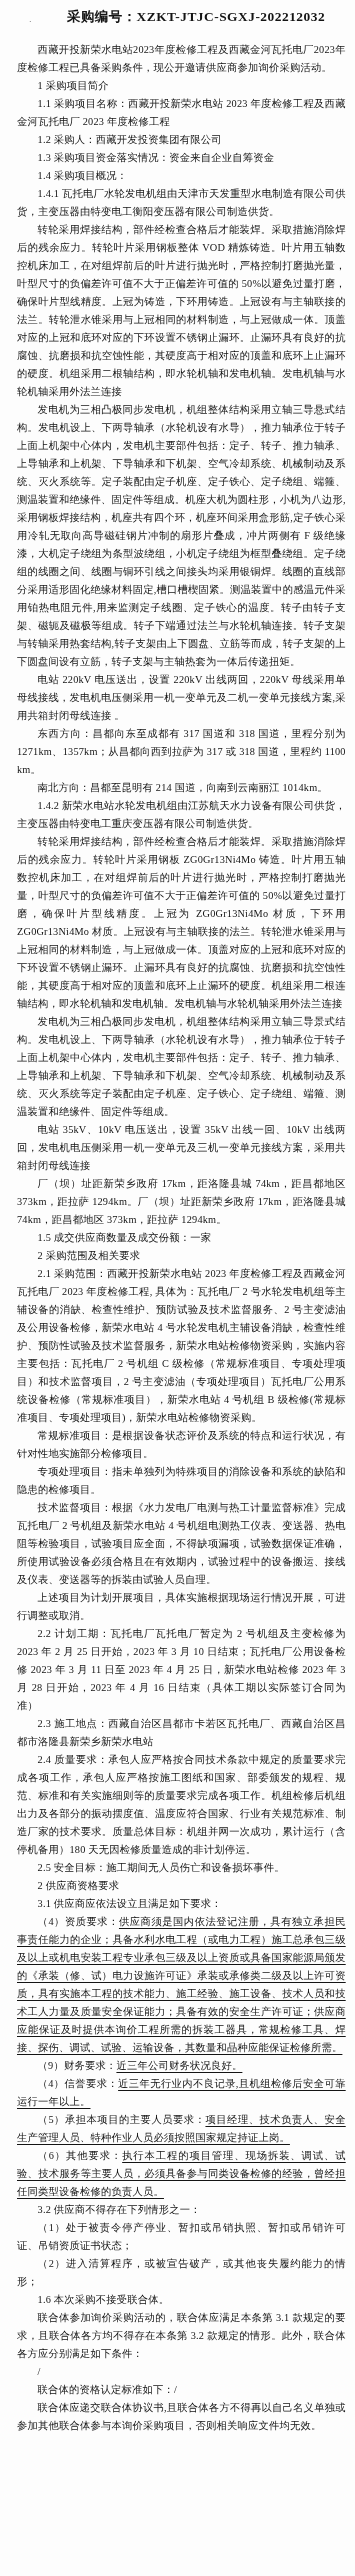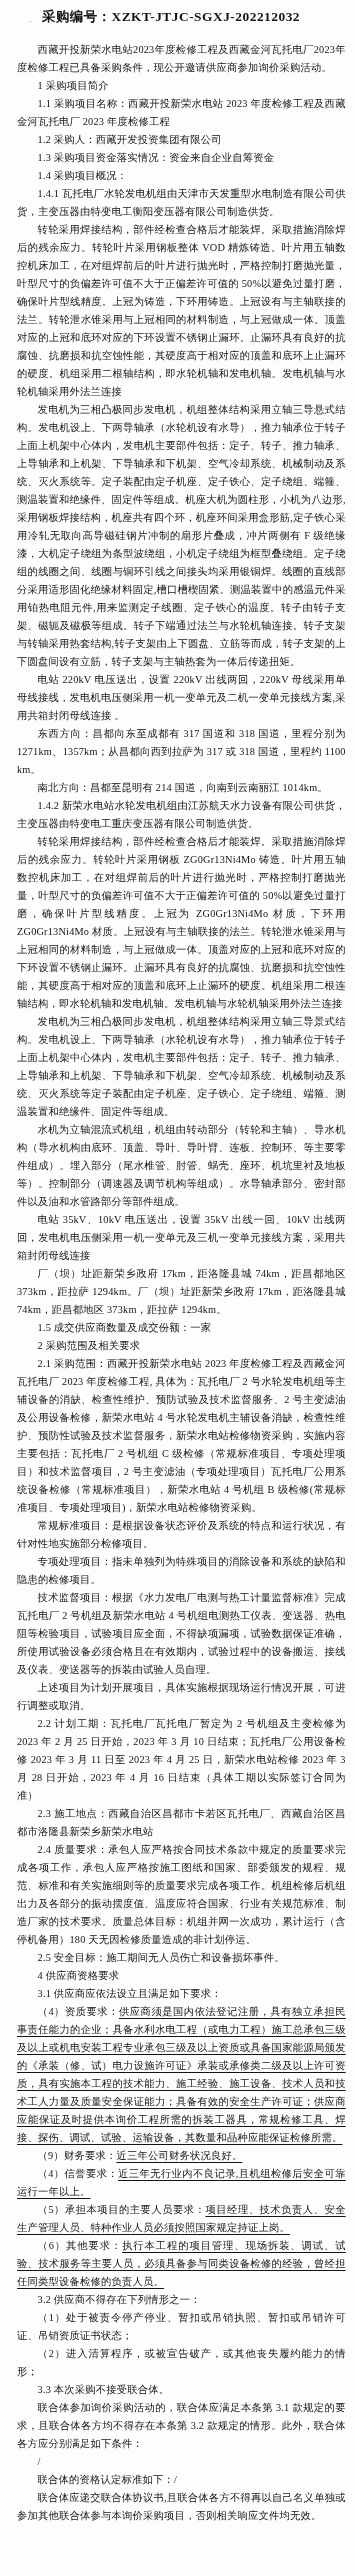--- a/index.html
+++ b/index.html
@@ -10,21 +10,21 @@
     background-color:#fdfdfd;
     box-sizing:border-box;
     padding:5.2px 9.3px 0 17px;
     font-family:"Liberation Serif","DejaVu Serif",serif;
     color:#141414;
     font-size:10.3px;
     line-height:18px;
     overflow:hidden;
   }
   .title{
-    text-align:center;
+    text-align:right;
     font-size:13.4px;
     font-weight:700;
     line-height:21.6px;
     letter-spacing:0.5px;
     margin:1px 20.6px 13.4px 0;
   }
   .artifact-dot{
     position:absolute;left:29px;top:13.4px;
     font-size:7.2px;color:#333;
   }
@@ -53,45 +53,44 @@
       <p class="para body">1.4 采购项目概况：</p>
       <p class="para body">1.4.1 瓦托电厂水轮发电机组由天津市天发重型水电制造有限公司供货，主变压器由特变电工衡阳变压器有限公司制造供货。</p>
       <p class="para body">转轮采用焊接结构，部件经检查合格后才能装焊。采取措施消除焊后的残余应力。转轮叶片采用钢板整体 VOD 精炼铸造。叶片用五轴数控机床加工，在对组焊前后的叶片进行抛光时，严格控制打磨抛光量，叶型尺寸的负偏差许可值不大于正偏差许可值的 50%以避免过量打磨，确保叶片型线精度。上冠为铸造，下环用铸造。上冠设有与主轴联接的法兰。转轮泄水锥采用与上冠相同的材料制造，与上冠做成一体。顶盖对应的上冠和底环对应的下环设置不锈钢止漏环。止漏环具有良好的抗腐蚀、抗磨损和抗空蚀性能，其硬度高于相对应的顶盖和底环上止漏环的硬度。机组采用二根轴结构，即水轮机轴和发电机轴。发电机轴与水轮机轴采用外法兰连接</p>
       <p class="para body">发电机为三相凸极同步发电机，机组整体结构采用立轴三导悬式结构。发电机设上、下两导轴承（水轮机设有水导），推力轴承位于转子上面上机架中心体内，发电机主要部件包括：定子、转子、推力轴承、上导轴承和上机架、下导轴承和下机架、空气冷却系统、机械制动及系统、灭火系统等。定子装配由定子机座、定子铁心、定子绕组、端箍、测温装置和绝缘件、固定件等组成。机座大机为圆柱形，小机为八边形,采用钢板焊接结构，机座共有四个环，机座环间采用盒形筋,定子铁心采用冷轧无取向高导磁硅钢片冲制的扇形片叠成，冲片两侧有 F 级绝缘漆，大机定子绕组为条型波绕组，小机定子绕组为框型叠绕组。定子绕组的线圈之间、线圈与铜环引线之间接头均采用银铜焊。线圈的直线部分采用适形固化绝缘材料固定,槽口槽楔固紧。测温装置中的感温元件采用铂热电阻元件,用来监测定子线圈、定子铁心的温度。转子由转子支架、磁轭及磁极等组成。转子下端通过法兰与水轮机轴连接。转子支架与转轴采用热套结构,转子支架由上下圆盘、立筋等而成，转子支架的上下圆盘间设有立筋，转子支架与主轴热套为一体后传递扭矩。</p>
       <p class="para body">电站 220kV 电压送出，设置 220kV 出线两回，220kV 母线采用单母线接线，发电机电压侧采用一机一变单元及二机一变单元接线方案,采用共箱封闭母线连接 。</p>
       <p class="para body">东西方向：昌都向东至成都有 317 国道和 318 国道，里程分别为 1271km、1357km；从昌都向西到拉萨为 317 或 318 国道，里程约 1100 km。</p>
       <p class="para body">南北方向：昌都至昆明有 214 国道，向南到云南丽江 1014km。</p>
       <p class="para body">1.4.2 新荣水电站水轮发电机组由江苏航天水力设备有限公司供货，主变压器由特变电工重庆变压器有限公司制造供货。</p>
       <p class="para body">转轮采用焊接结构，部件经检查合格后才能装焊。采取措施消除焊后的残余应力。转轮叶片采用钢板 ZG0Gr13Ni4Mo 铸造。叶片用五轴数控机床加工，在对组焊前后的叶片进行抛光时，严格控制打磨抛光量，叶型尺寸的负偏差许可值不大于正偏差许可值的 50%以避免过量打磨，确保叶片型线精度。上冠为 ZG0Gr13Ni4Mo 材质，下环用 ZG0Gr13Ni4Mo 材质。上冠设有与主轴联接的法兰。转轮泄水锥采用与上冠相同的材料制造，与上冠做成一体。顶盖对应的上冠和底环对应的下环设置不锈钢止漏环。止漏环具有良好的抗腐蚀、抗磨损和抗空蚀性能，其硬度高于相对应的顶盖和底环上止漏环的硬度。机组采用二根连轴结构，即水轮机轴和发电机轴。发电机轴与水轮机轴采用外法兰连接</p>
       <p class="para body">发电机为三相凸极同步发电机，机组整体结构采用立轴三导景式结构。发电机设上、下两导轴承（水轮机设有水导），推力轴承位于转子上面上机架中心体内，发电机主要部件包括：定子、转子、推力轴承、上导轴承和上机架、下导轴承和下机架、空气冷却系统、机械制动及系统、灭火系统等定子装配由定子机座、定子铁心、定子绕组、端箍、测温装置和绝缘件、固定件等组成。</p>
-      <p class="para body">水机为立轴混流式机组，机组由转动部分（转轮和主轴）、导水机构（导水机构由底环、顶盖、导叶、导叶臂、连板、控制环、等主要零件组成）。埋入部分（尾水椎管、肘管、蜗壳、座环、机坑里衬及地板等）。控制部分（调速器及调节机构等组成）。水导轴承部分、密封部件以及油和水管路部分等部件组成。</p>
       <p class="para body">电站 35kV、10kV 电压送出，设置 35kV 出线一回、10kV 出线两回，发电机电压侧采用一机一变单元及三机一变单元接线方案，采用共箱封闭母线连接</p>
       <p class="para body">厂（坝）址距新荣乡政府 17km，距洛隆县城 74km，距昌都地区 373km，距拉萨 1294km。厂（坝）址距新荣乡政府 17km，距洛隆县城 74km，距昌都地区 373km，距拉萨 1294km。</p>
       <p class="para body">1.5 成交供应商数量及成交份额：一家</p>
       <p class="para heading">2 采购范围及相关要求</p>
       <p class="para body">2.1 采购范围：西藏开投新荣水电站 2023 年度检修工程及西藏金河瓦托电厂 2023 年度检修工程, 具体为：瓦托电厂 2 号水轮发电机组等主辅设备的消缺、检查性维护、预防试验及技术监督服务、2 号主变滤油及公用设备检修，新荣水电站 4 号水轮发电机主辅设备消缺，检查性维护、预防性试验及技术监督服务，新荣水电站检修物资采购，实施内容主要包括：瓦托电厂 2 号机组 C 级检修（常规标准项目、专项处理项目）和技术监督项目，2 号主变滤油（专项处理项目）瓦托电厂公用系统设备检修（常规标准项目），新荣水电站 4 号机组 B 级检修(常规标准项目、专项处理项目)，新荣水电站检修物资采购。</p>
       <p class="para body">常规标准项目：是根据设备状态评价及系统的特点和运行状况，有针对性地实施部分检修项目。</p>
       <p class="para body">专项处理项目：指未单独列为特殊项目的消除设备和系统的缺陷和隐患的检修项目。</p>
       <p class="para body">技术监督项目：根据《水力发电厂电测与热工计量监督标准》完成瓦托电厂 2 号机组及新荣水电站 4 号机组电测热工仪表、变送器、热电阻等检验项目，试验项目应全面，不得缺项漏项，试验数据保证准确，所使用试验设备必须合格且在有效期内，试验过程中的设备搬运、接线及仪表、变送器等的拆装由试验人员自理。</p>
       <p class="para body">上述项目为计划开展项目，具体实施根据现场运行情况开展，可进行调整或取消。</p>
       <p class="para body">2.2 计划工期：瓦托电厂瓦托电厂暂定为 2 号机组及主变检修为 2023 年 2 月 25 日开始，2023 年 3 月 10 日结束；瓦托电厂公用设备检修 2023 年 3 月 11 日至 2023 年 4 月 25 日，新荣水电站检修 2023 年 3 月 28 日开始，2023 年 4 月 16 日结束（具体工期以实际签订合同为准）</p>
       <p class="para body">2.3 施工地点：西藏自治区昌都市卡若区瓦托电厂、西藏自治区昌都市洛隆县新荣乡新荣水电站</p>
       <p class="para body">2.4 质量要求：承包人应严格按合同技术条款中规定的质量要求完成各项工作，承包人应严格按施工图纸和国家、部委颁发的规程、规范、标准和有关实施细则等的质量要求完成各项工作。机组检修后机组出力及各部分的振动摆度值、温度应符合国家、行业有关规范标准、制造厂家的技术要求。质量总体目标：机组并网一次成功，累计运行（含停机备用）180 天无因检修质量造成的非计划停运。</p>
       <p class="para body">2.5 安全目标：施工期间无人员伤亡和设备损坏事件。</p>
-      <p class="para heading">4 供应商资格要求</p>
+      <p class="para heading">2 供应商资格要求</p>
       <p class="para body">3.1 供应商应依法设立且满足如下要求：</p>
       <p class="para body"><span>（4）资质要求：</span><span class="ul">供应商须是国内依法登记注册，具有独立承担民事责任能力的企业；具备水利水电工程（或电力工程）施工总承包三级及以上或机电安装工程专业承包三级及以上资质或具备国家能源局颁发的《承装（修、试）电力设施许可证》承装或承修类二级及以上许可资质，具有实施本工程的技术能力、施工经验、施工设备、技术人员和技术工人力量及质量安全保证能力；具备有效的安全生产许可证；供应商应能保证及时提供本询价工程所需的拆装工器具，常规检修工具、焊接、探伤、调试、试验、运输设备，其数量和品种应能保证检修所需。</span></p>
       <p class="para body"><span>（9）财务要求：</span><span class="ul">近三年公司财务状况良好。</span></p>
       <p class="para body"><span>（4）信誉要求：</span><span class="ul">近三年无行业内不良记录,且机组检修后安全可靠运行一年以上。</span></p>
       <p class="para body"><span>（5）承担本项目的主要人员要求：</span><span class="ul">项目经理、技术负责人、安全生产管理人员、特种作业人员必须按照国家规定持证上岗。</span></p>
       <p class="para body"><span>（6）其他要求：</span><span class="ul">执行本工程的项目管理、现场拆装、调试、试验、技术服务等主要人员，必须具备参与同类设备检修的经验，曾经担任同类型设备检修的负责人员。</span></p>
       <p class="para body">3.2 供应商不得存在下列情形之一：</p>
       <p class="para body">（1）处于被责令停产停业、暂扣或吊销执照、暂扣或吊销许可证、吊销资质证书状态；</p>
       <p class="para body">（2）进入清算程序，或被宣告破产，或其他丧失履约能力的情形；</p>
-      <p class="para body">3.3 本次采购不接受联合体。</p>
+      <p class="para body">1.6 本次采购不接受联合体。</p>
       <p class="para body">联合体参加询价采购活动的，联合体应满足本条第 3.1 款规定的要求，且联合体各方均不得存在本条第 3.2 款规定的情形。此外，联合体各方应分别满足如下条件：</p>
       <p class="para body">/</p>
       <p class="para body">联合体的资格认定标准如下：/</p>
       <p class="para body">联合体应递交联合体协议书,且联合体各方不得再以自己名义单独或参加其他联合体参与本询价采购项目，否则相关响应文件均无效。</p>
     </div>
 
 </div>
 
 
 </body></html>

